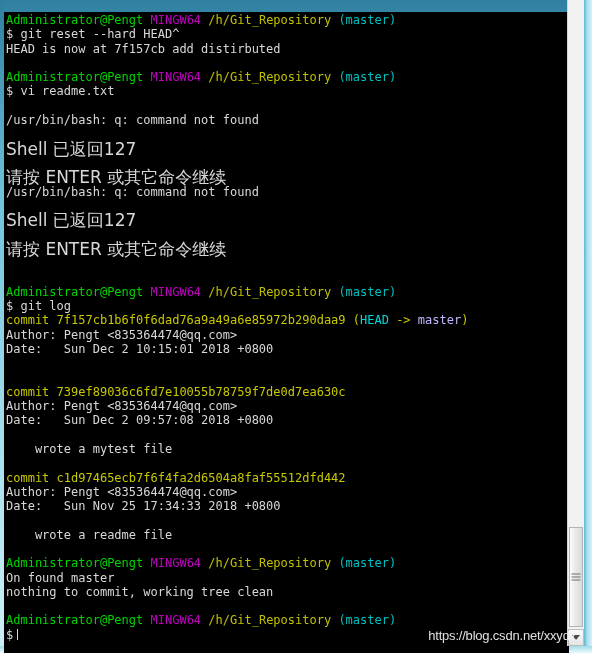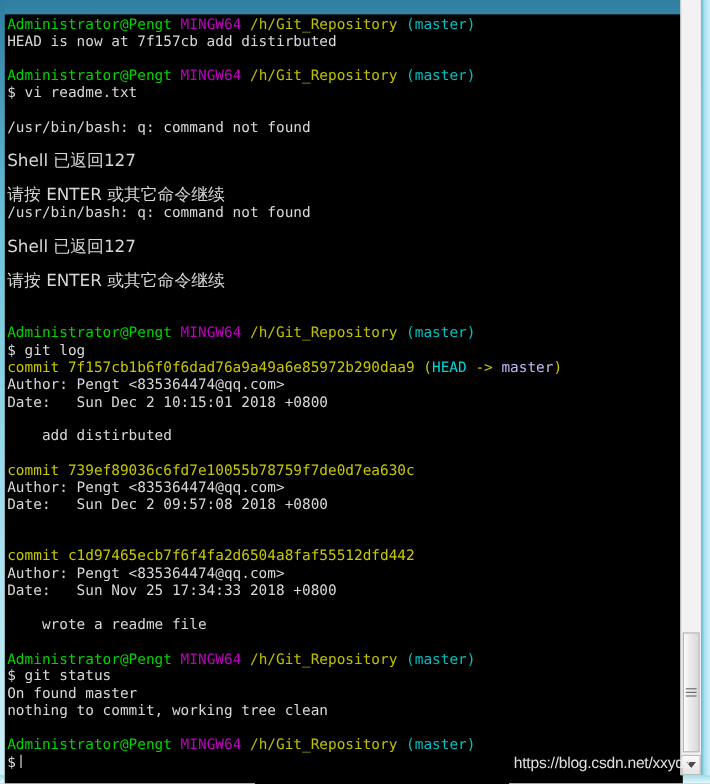--- a/index.html
+++ b/index.html
@@ -47,21 +47,21 @@
   }
   .line {
     height: 14.3px;
     line-height: 14.3px;
     font-size: 12px;
     white-space: pre;
     color: #d8d8d8;
     letter-spacing: 0px;
   }
   .line.blank { color: transparent; }
-  .cn { font-family: "DejaVu Sans", "Liberation Sans", sans-serif; font-size: 14px; }
+  .cn { font-family: "DejaVu Sans", "Liberation Sans", sans-serif; font-size: 17px; }
 
   .c-user   { color: #00d400; }
   .c-host   { color: #c000c0; }
   .c-path   { color: #c0c000; }
   .c-branch { color: #00c0c0; }
   .c-plain  { color: #d8d8d8; }
   .c-commit { color: #c8c800; }
   .c-head   { color: #00d8d8; }
   .c-master { color: #c4b5fd; }
   .c-deco   { color: #c8c800; }
@@ -128,20 +128,21 @@
 
 <div id="window">
 
   <div id="frame-left"></div>
   <div id="frame-right"></div>
   <div id="frame-bottom"></div>
 
   <div id="terminal">
     <div id="screen">
         <div class="line"><span class="c-user">Administrator@Pengt</span><span class="c-plain"> </span><span class="c-host">MINGW64</span><span class="c-plain"> </span><span class="c-path">/h/Git_Repository</span><span class="c-plain"> </span><span class="c-branch">(master)</span></div>
+        <div class="line"><span class="c-plain">$ git reset --hard HEAD^</span></div>
         <div class="line"><span class="c-plain">HEAD is now at 7f157cb add distirbuted</span></div>
         <div class="line blank"> </div>
         <div class="line"><span class="c-user">Administrator@Pengt</span><span class="c-plain"> </span><span class="c-host">MINGW64</span><span class="c-plain"> </span><span class="c-path">/h/Git_Repository</span><span class="c-plain"> </span><span class="c-branch">(master)</span></div>
         <div class="line"><span class="c-plain">$ vi readme.txt</span></div>
         <div class="line blank"> </div>
         <div class="line"><span class="c-plain">/usr/bin/bash: q: command not found</span></div>
         <div class="line blank"> </div>
         <div class="line cn"><span class="c-plain">Shell 已返回127</span></div>
         <div class="line blank"> </div>
         <div class="line cn"><span class="c-plain">请按 ENTER 或其它命令继续</span></div>
@@ -151,35 +152,34 @@
         <div class="line blank"> </div>
         <div class="line cn"><span class="c-plain">请按 ENTER 或其它命令继续</span></div>
         <div class="line blank"> </div>
         <div class="line blank"> </div>
         <div class="line"><span class="c-user">Administrator@Pengt</span><span class="c-plain"> </span><span class="c-host">MINGW64</span><span class="c-plain"> </span><span class="c-path">/h/Git_Repository</span><span class="c-plain"> </span><span class="c-branch">(master)</span></div>
         <div class="line"><span class="c-plain">$ git log</span></div>
         <div class="line"><span class="c-commit">commit 7f157cb1b6f0f6dad76a9a49a6e85972b290daa9</span><span class="c-deco"> (</span><span class="c-head">HEAD</span><span class="c-deco"> -&gt; </span><span class="c-master">master</span><span class="c-deco">)</span></div>
         <div class="line"><span class="c-plain">Author: Pengt &lt;835364474@qq.com&gt;</span></div>
         <div class="line"><span class="c-plain">Date:   Sun Dec 2 10:15:01 2018 +0800</span></div>
         <div class="line blank"> </div>
-        <div class="line"><span class="c-plain">    add distirbuted</span></div>
         <div class="line blank"> </div>
         <div class="line"><span class="c-commit">commit 739ef89036c6fd7e10055b78759f7de0d7ea630c</span></div>
         <div class="line"><span class="c-plain">Author: Pengt &lt;835364474@qq.com&gt;</span></div>
         <div class="line"><span class="c-plain">Date:   Sun Dec 2 09:57:08 2018 +0800</span></div>
         <div class="line blank"> </div>
+        <div class="line"><span class="c-plain">    wrote a mytest file</span></div>
         <div class="line blank"> </div>
         <div class="line"><span class="c-commit">commit c1d97465ecb7f6f4fa2d6504a8faf55512dfd442</span></div>
         <div class="line"><span class="c-plain">Author: Pengt &lt;835364474@qq.com&gt;</span></div>
         <div class="line"><span class="c-plain">Date:   Sun Nov 25 17:34:33 2018 +0800</span></div>
         <div class="line blank"> </div>
         <div class="line"><span class="c-plain">    wrote a readme file</span></div>
         <div class="line blank"> </div>
         <div class="line"><span class="c-user">Administrator@Pengt</span><span class="c-plain"> </span><span class="c-host">MINGW64</span><span class="c-plain"> </span><span class="c-path">/h/Git_Repository</span><span class="c-plain"> </span><span class="c-branch">(master)</span></div>
-        <div class="line"><span class="c-plain">$ git status</span></div>
         <div class="line"><span class="c-plain">On found master</span></div>
         <div class="line"><span class="c-plain">nothing to commit, working tree clean</span></div>
         <div class="line blank"> </div>
         <div class="line"><span class="c-user">Administrator@Pengt</span><span class="c-plain"> </span><span class="c-host">MINGW64</span><span class="c-plain"> </span><span class="c-path">/h/Git_Repository</span><span class="c-plain"> </span><span class="c-branch">(master)</span></div>
         <div class="line"><span class="c-plain">$</span><span class="cursor"></span></div>
       </div>
   </div>
 
   <div id="scrollbar">
     <div id="sb-track">

